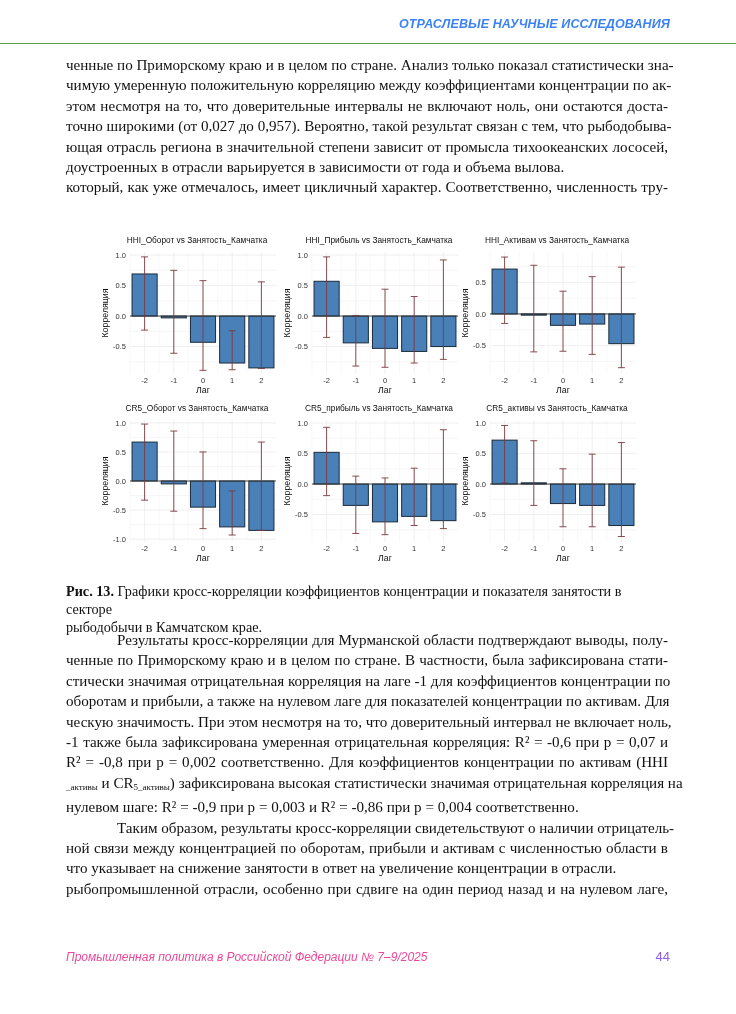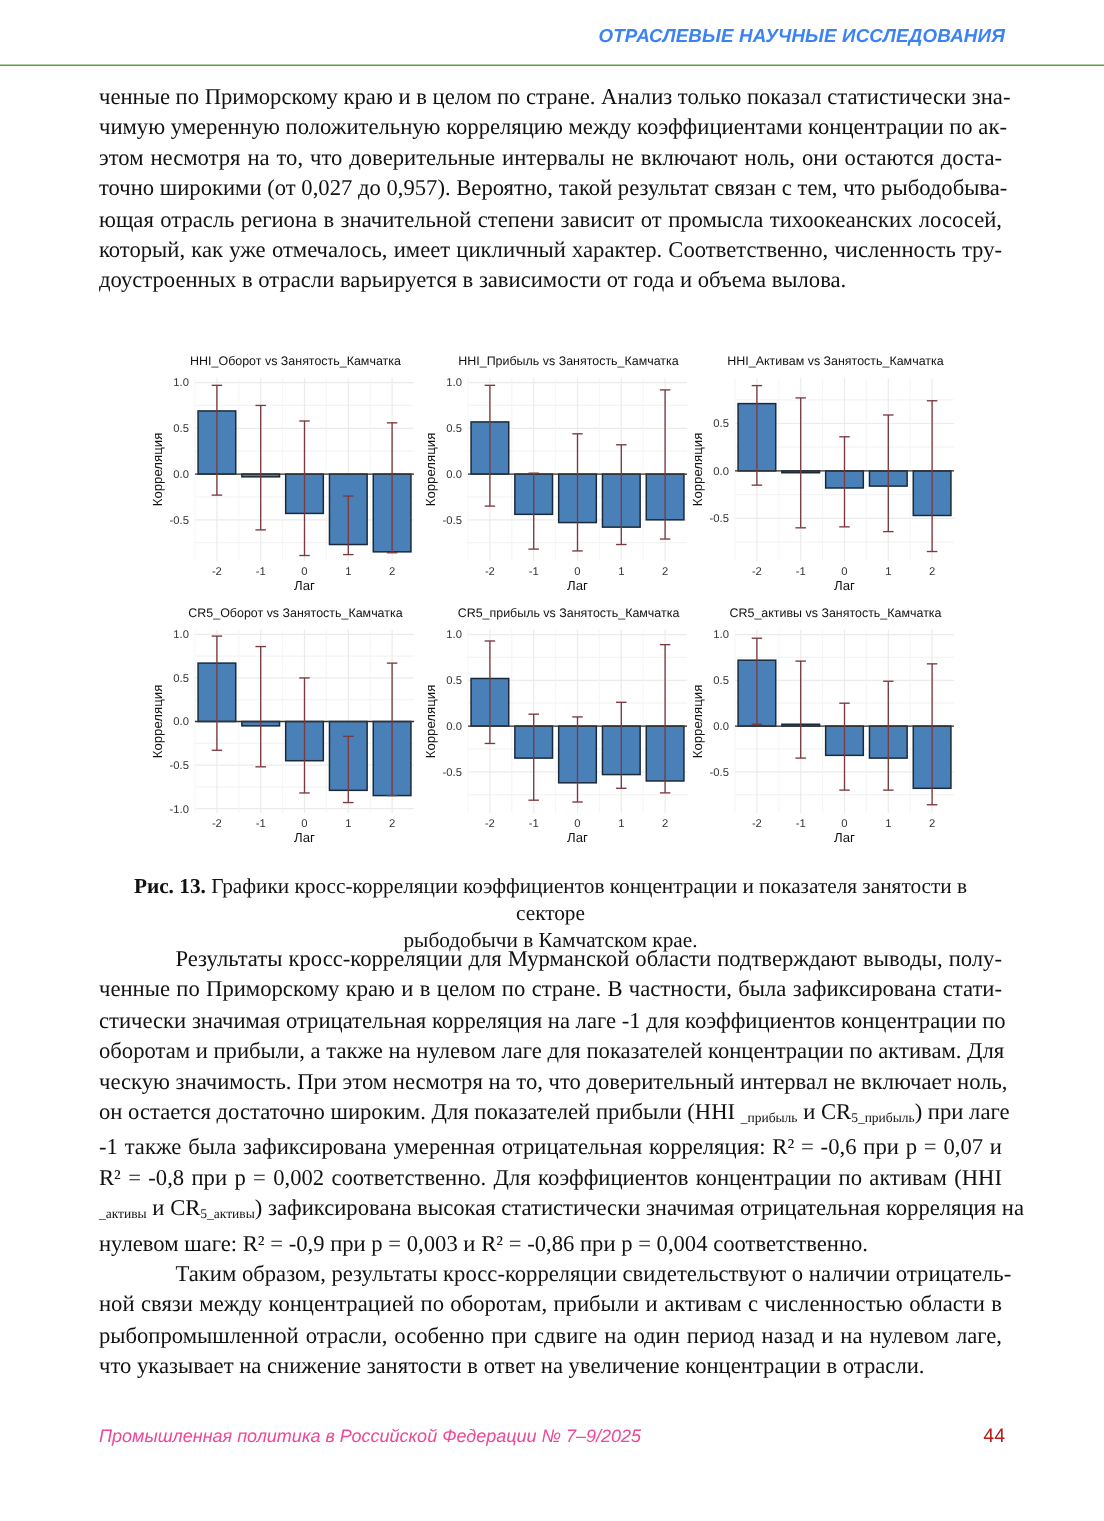--- a/index.html
+++ b/index.html
@@ -12,44 +12,44 @@
   .para .line { display:block; white-space:nowrap; text-align:justify; text-align-last:justify; }
   .para .line.last { text-align-last:left; }
   .para .line.indent { padding-left:51px; }
   sub, .sub { font-size:9px; vertical-align:-2px; }
   sup { font-size:9px; vertical-align:6px; line-height:0; }
   #p1 { top:55px; }
   #p2 { top:630px; }
   .figure { position:absolute; left:100px; top:232px; width:545px; height:338px; }
   .chart { position:absolute; width:180px; height:166px; }
   .chart svg { width:180px; height:166px; display:block; overflow:visible; }
-  .caption { position:absolute; left:66px; width:602px; top:582px; font-size:14.2px; line-height:18px; text-align:center; }
+  .caption { position:absolute; left:66px; width:602px; top:582px; font-size:14.2px; line-height:18px; text-align:left; }
   .caption b { font-weight:bold; }
   .footer-journal { position:absolute; left:66px; top:950px; font-family:"Liberation Sans", sans-serif;
                     font-style:italic; font-size:12px; color:#ec4899; }
   .footer-page { position:absolute; right:66px; top:949px; font-family:"Liberation Sans", sans-serif;
-                 font-size:13px; color:#b91c1c; }
+                 font-size:13px; color:#8b5cf6; }
   .ctitle { font-family:"Liberation Sans", sans-serif; font-size:8.3px; fill:#111; }
   .tick { font-family:"Liberation Sans", sans-serif; font-size:7.5px; fill:#333; }
   .alabel { font-family:"Liberation Sans", sans-serif; font-size:8.8px; fill:#111; }
 </style>
 </head>
 <body>
 
 <div class="header-title">ОТРАСЛЕВЫЕ НАУЧНЫЕ ИССЛЕДОВАНИЯ</div>
 <div class="header-rule"></div>
 
 <div class="para" id="p1">
     <span class="line">ченные по Приморскому краю и в целом по стране. Анализ только показал статистически зна-</span>
     <span class="line">чимую умеренную положительную корреляцию между коэффициентами концентрации по ак-</span>
     <span class="line">этом несмотря на то, что доверительные интервалы не включают ноль, они остаются доста-</span>
     <span class="line">точно широкими (от 0,027 до 0,957). Вероятно, такой результат связан с тем, что рыбодобыва-</span>
     <span class="line">ющая отрасль региона в значительной степени зависит от промысла тихоокеанских лососей,</span>
+    <span class="line last">доустроенных в отрасли варьируется в зависимости от года и объема вылова.</span>
     <span class="line">который, как уже отмечалось, имеет цикличный характер. Соответственно, численность тру-</span>
-    <span class="line last">доустроенных в отрасли варьируется в зависимости от года и объема вылова.</span>
   </div>
 
 <div class="figure">
   <div class="chart" style="left:0;top:0">
       <svg>
         <line x1="30" x2="176" y1="129.8" y2="129.8" stroke="#f4f4f4" stroke-width="0.8"></line>
         <line x1="30" x2="176" y1="114.55" y2="114.55" stroke="#ebebeb" stroke-width="0.8"></line>
         <line x1="30" x2="176" y1="99.3" y2="99.3" stroke="#f4f4f4" stroke-width="0.8"></line>
         <line x1="30" x2="176" y1="84.05" y2="84.05" stroke="#ebebeb" stroke-width="0.8"></line>
         <line x1="30" x2="176" y1="68.80000000000001" y2="68.80000000000001" stroke="#f4f4f4" stroke-width="0.8"></line>
@@ -382,25 +382,24 @@
   <b>Рис. 13.</b><span> Графики кросс-корреляции коэффициентов концентрации и показателя занятости в секторе</span><br>
   <span>рыбодобычи в Камчатском крае.</span>
 </div>
 
 <div class="para" id="p2">
     <span class="line indent">Результаты кросс-корреляции для Мурманской области подтверждают выводы, полу-</span>
     <span class="line">ченные по Приморскому краю и в целом по стране. В частности, была зафиксирована стати-</span>
     <span class="line">стически значимая отрицательная корреляция на лаге -1 для коэффициентов концентрации по</span>
     <span class="line">оборотам и прибыли, а также на нулевом лаге для показателей концентрации по активам. Для</span>
     <span class="line">ческую значимость. При этом несмотря на то, что доверительный интервал не включает ноль,</span>
-    <span class="line">он остается достаточно широким. Для показателей прибыли (HHI <span class="sub">_прибыль</span> и CR<span class="sub">5_прибыль</span>) при лаге</span>
     <span class="line">-1 также была зафиксирована умеренная отрицательная корреляция: R² = -0,6 при p = 0,07 и</span>
     <span class="line">R² = -0,8 при p = 0,002 соответственно. Для коэффициентов концентрации по активам (HHI</span>
     <span class="line"><span class="sub">_активы</span> и CR<span class="sub">5_активы</span>) зафиксирована высокая статистически значимая отрицательная корреляция на</span>
     <span class="line last">нулевом шаге: R² = -0,9 при p = 0,003 и R² = -0,86 при p = 0,004 соответственно.</span>
     <span class="line indent">Таким образом, результаты кросс-корреляции свидетельствуют о наличии отрицатель-</span>
     <span class="line">ной связи между концентрацией по оборотам, прибыли и активам с численностью области в</span>
+    <span class="line last">что указывает на снижение занятости в ответ на увеличение концентрации в отрасли.</span>
     <span class="line">рыбопромышленной отрасли, особенно при сдвиге на один период назад и на нулевом лаге,</span>
-    <span class="line last">что указывает на снижение занятости в ответ на увеличение концентрации в отрасли.</span>
   </div>
 
 <div class="footer-journal">Промышленная политика в Российской Федерации № 7–9/2025</div>
 <div class="footer-page">44</div>
 
 </body></html>

